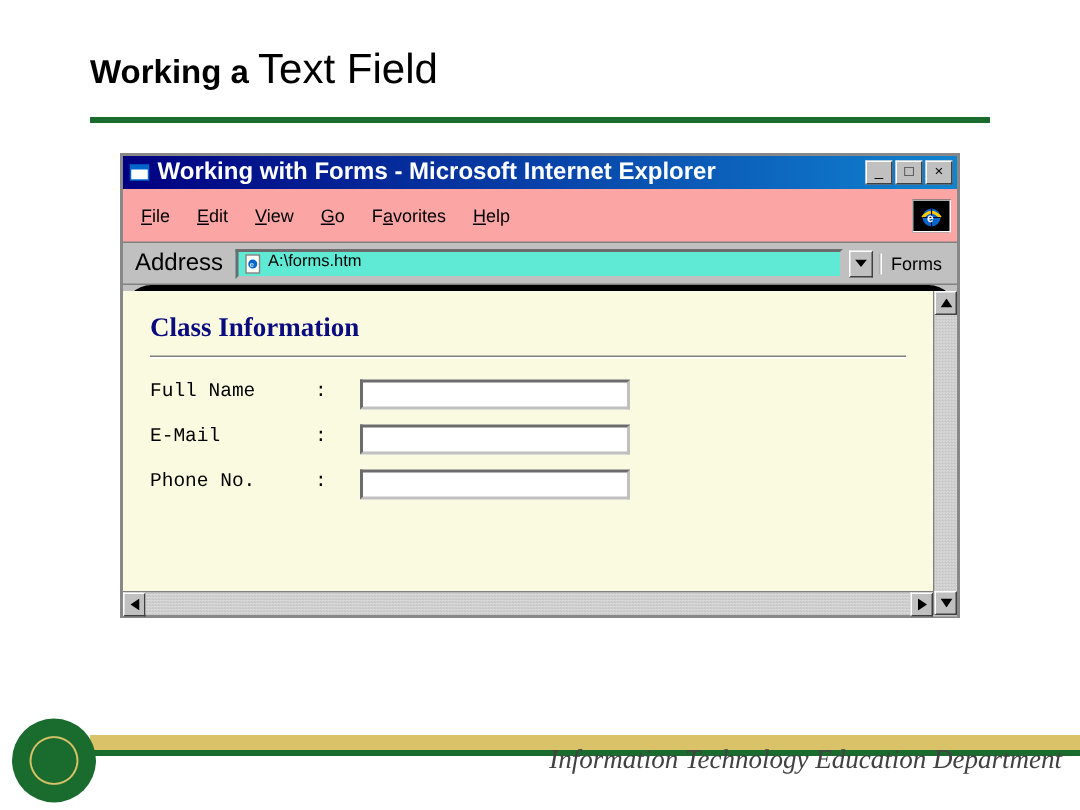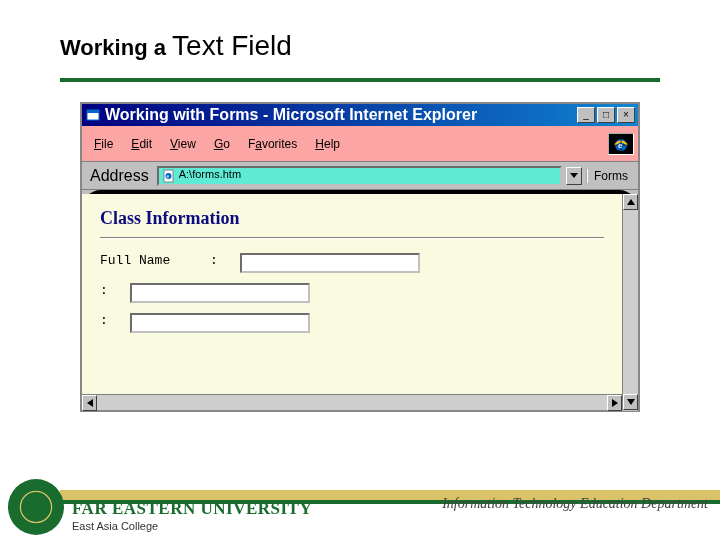--- a/index.html
+++ b/index.html
@@ -51,21 +51,21 @@
   
   .footer { position: absolute; left: 0; right: 0; bottom: 0; height: 50px; display: flex; align-items: center; }
   .footer .seal { width: 56px; height: 56px; border-radius: 50%; background: radial-gradient(circle, #d9c268 40%, #1a6b2e 42%, #1a6b2e 100%); margin-left: 8px; margin-bottom: 4px; display: flex; align-items: center; justify-content: center; position: relative; top: -6px; }
   .footer .seal-inner { width: 30px; height: 30px; border-radius: 50%; background: #1a6b2e; }
   .footer .uni-block { margin-left: 8px; display: flex; flex-direction: column; justify-content: center; }
   .footer .uni-name { color: #1a6b2e; font-family: Georgia, "Times New Roman", serif; font-size: 17px; font-weight: bold; letter-spacing: 0.5px; }
   .footer .college { color: #333; font-size: 11px; margin-top: 1px; }
   .footer .stripes { position: absolute; left: 60px; right: 0; top: 0; height: 28px; display: flex; flex-direction: column; }
   .footer .stripes .gold { height: 10px; background: #d9c268; }
   .footer .stripes .green { height: 4px; background: #1a6b2e; }
-  .footer .dept { position: absolute; right: 12px; top: 6px; font-size: 14px; font-style: italic; color: #424242; font-family: Georgia, serif; }
+  .footer .dept { position: absolute; right: 12px; top: 6px; font-size: 18px; font-style: italic; color: #424242; font-family: Georgia, serif; }
   .footer .text-wrap { position: relative; z-index: 2; display: flex; align-items: center; width: 100%; }
 </style>
 </head>
 <body>
 
 <div class="slide-title">
   <span class="small">Working a </span><span class="large">Text Field</span>
 </div>
 <div class="title-rule"></div>
 
@@ -128,24 +128,26 @@
   <div class="content-wrap">
     <div class="viewport" style="margin-right:16px;">
       <div class="page-heading">Class Information</div>
       <hr>
       <div class="form-row">
         <span class="label">Full Name</span>
         <span class="colon">:</span>
         <input type="text" value="" style="">
       </div>
       <div class="form-row">
+        <span class="label">E-Mail</span>
         <span class="colon">:</span>
         <input type="text" value="" style="">
       </div>
       <div class="form-row">
+        <span class="label">Phone No.</span>
         <span class="colon">:</span>
         <input type="text" value="" style="">
       </div>
     </div>
     <div class="vscroll">
       <div class="arrow">
           <svg width="8" height="6" viewBox="0 0 8 6">
             <path d="M4 0 L8 6 L0 6 Z" fill="#000"></path>
           </svg>
         </div>
@@ -177,18 +179,14 @@
 <div class="footer">
   <div class="stripes">
     <div class="gold"></div>
     <div class="green"></div>
   </div>
   <span class="dept">Information Technology Education Department</span>
   <div class="text-wrap">
     <div class="seal">
         <div class="seal-inner"></div>
       </div>
-    <div class="uni-block">
-      <span class="uni-name">FAR EASTERN UNIVERSITY</span>
-      <span class="college">East Asia College</span>
-    </div>
   </div>
 </div>
 
 </body></html>

